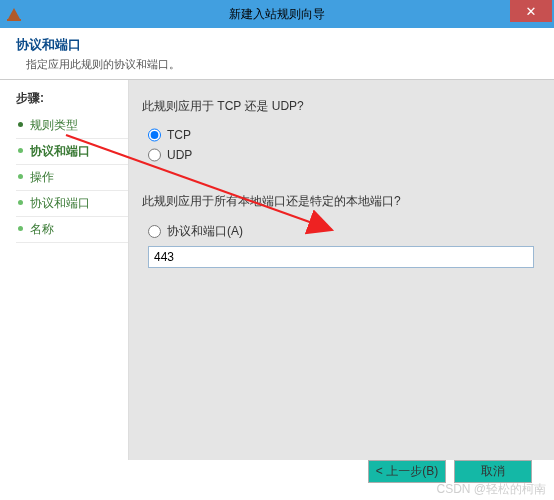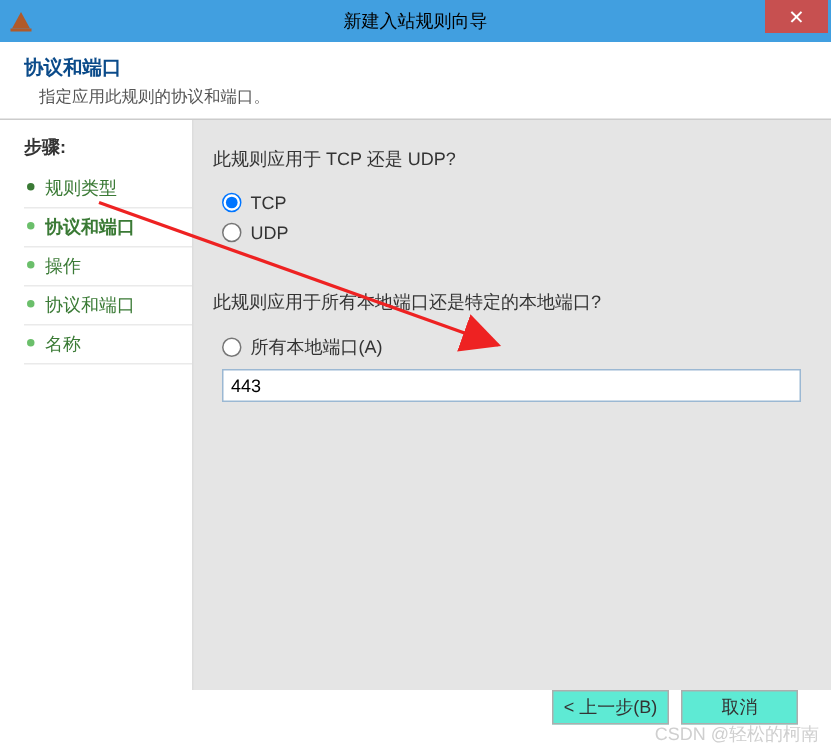--- a/index.html
+++ b/index.html
@@ -116,21 +116,21 @@
       display: flex;
       justify-content: flex-end;
       align-items: center;
       padding-right: 22px;
       gap: 8px;
     }
     .footer .btn {
       min-width: 78px;
       height: 23px;
       border: 1px solid #adadad;
-      background: #5eead4;
+      background: #14b8a6;
       font-size: 12px;
       color: #333;
       cursor: pointer;
       padding: 0 6px;
     }
     .arrow-overlay {
       position: absolute;
       top: 80px;
       left: 0;
       width: 554px;
@@ -183,21 +183,21 @@
       <span>TCP</span>
     </label>
     <label class="radio-row">
       <input type="radio" name="proto" style="">
       <span>UDP</span>
     </label>
 
     <div class="q q2">此规则应用于所有本地端口还是特定的本地端口?</div>
     <label class="radio-row">
       <input type="radio" name="ports" style="">
-      <span>所有本地端口(A)</span>
+      <span>协议和端口(A)</span>
     </label>
     <div class="port-row">
       <input class="port-input" value="443" style="">
     </div>
   </div>
 </div>
 
 <div class="footer">
   <button class="btn">&lt; 上一步(B)</button>
   <button class="btn">取消</button>

